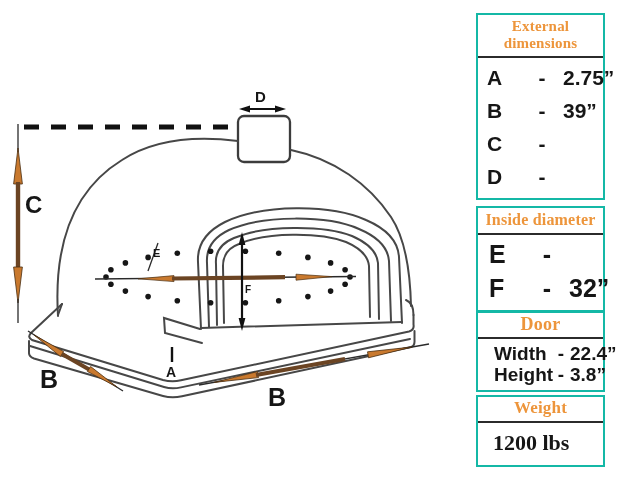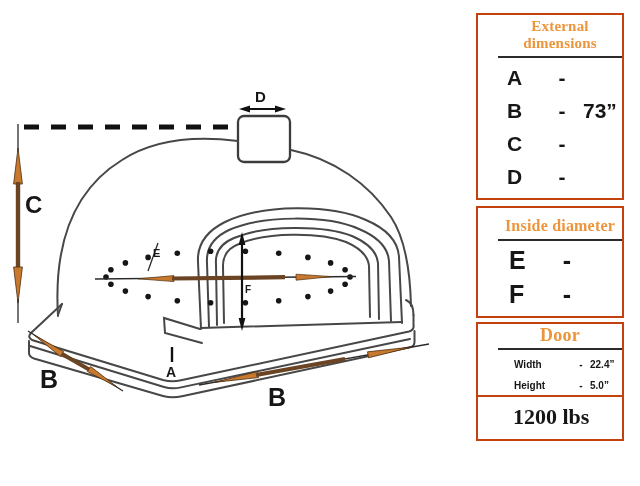--- a/index.html
+++ b/index.html
@@ -2,42 +2,42 @@
 <html><head>
 <meta charset="utf-8">
 <style>
   html,body{margin:0;padding:0;}
   body{
     width:640px;height:486px;position:relative;background:#ffffff;
     font-family:"Liberation Sans", sans-serif;overflow:hidden;color:#161616;
   }
   
   .panel{
-    position:absolute;left:476px;width:148px;background:#fff;
-    border:2px solid #c2410c;box-sizing:border-box;padding-left:20px;
+    position:absolute;left:476px;width:129px;background:#fff;
+    border:2px solid #14b8a6;box-sizing:border-box;
   }
   .panel-header{
     border-bottom:2px solid #2b2b2b;text-align:center;
     font-family:"Liberation Serif", serif;font-weight:bold;color:#ED953B;
     padding:3px 0 4px 0;letter-spacing:.2px;
   }
   .dim-row{
     display:grid;font-weight:bold;align-items:center;
   }
   .p-external .panel-header{font-size:15px;}
   .p-external .dim-row{grid-template-columns:34px 42px 1fr;font-size:21px;height:33px;padding-left:9px;}
   .p-external{top:13px;}
   .p-external .panel-body{padding:3px 0 5px 0;}
   .p-inside{top:206px;}
-  .p-inside .panel-header{font-size:16px;margin-top:6px;}
+  .p-inside .panel-header{font-size:16px;}
   .p-inside .dim-row{grid-template-columns:36px 44px 1fr;font-size:25px;height:34px;padding-left:11px;}
   .p-inside .panel-body{padding:2px 0 5px 0;}
-  .p-door{top:322px;}
+  .p-door{top:311px;}
   .p-door .panel-header{font-size:18px;padding:1px 0 2px 0;}
-  .p-door .dim-row{grid-template-columns:58px 18px 1fr;font-size:10px;height:21px;padding-left:16px;}
+  .p-door .dim-row{grid-template-columns:58px 18px 1fr;font-size:19px;height:21px;padding-left:16px;}
   .p-door .panel-body{padding:4px 0 5px 0;}
   .p-weight{top:395px;}
   .p-weight .panel-header{font-size:17px;padding:1px 0 3px 0;}
   .p-weight .weight-value{font-size:22px;font-weight:bold;padding:7px 0 9px 15px;font-family:Liberation Serif, serif;}
   .dash{text-align:center;}
   .dim-value{text-align:left;}
   
   #oven-svg{position:absolute;left:0;top:0;}
   .sketch{stroke:#474747;stroke-width:2;fill:none;stroke-linecap:round;}
   .thin{stroke:#2a2a2a;stroke-width:1.3;fill:none;}
@@ -153,25 +153,26 @@
   </g>
   <text class="dim-letter" x="268" y="406" font-size="25">B</text>
 </svg>
 
 <div class="panel p-external">
   <div class="panel-header">External dimensions</div>
   <div class="panel-body">
     <div class="dim-row">
       <span>A</span>
       <span class="dash">-</span>
+      <span class="dim-value">2.75”</span>
     </div>
     <div class="dim-row">
       <span>B</span>
       <span class="dash">-</span>
-      <span class="dim-value">73”</span>
+      <span class="dim-value">39”</span>
     </div>
     <div class="dim-row">
       <span>C</span>
       <span class="dash">-</span>
     </div>
     <div class="dim-row">
       <span>D</span>
       <span class="dash">-</span>
     </div>
   </div>
@@ -180,35 +181,37 @@
 <div class="panel p-inside">
   <div class="panel-header">Inside diameter</div>
   <div class="panel-body">
     <div class="dim-row">
       <span>E</span>
       <span class="dash">-</span>
     </div>
     <div class="dim-row">
       <span>F</span>
       <span class="dash">-</span>
+      <span class="dim-value">32”</span>
     </div>
   </div>
 </div>
 
 <div class="panel p-door">
   <div class="panel-header">Door</div>
   <div class="panel-body">
     <div class="dim-row">
       <span>Width</span>
       <span class="dash">-</span>
       <span class="dim-value">22.4”</span>
     </div>
     <div class="dim-row">
       <span>Height</span>
       <span class="dash">-</span>
-      <span class="dim-value">5.0”</span>
+      <span class="dim-value">3.8”</span>
     </div>
   </div>
 </div>
 
 <div class="panel p-weight">
+  <div class="panel-header">Weight</div>
   <div class="weight-value">1200 lbs</div>
 </div>
 
 </body></html>

